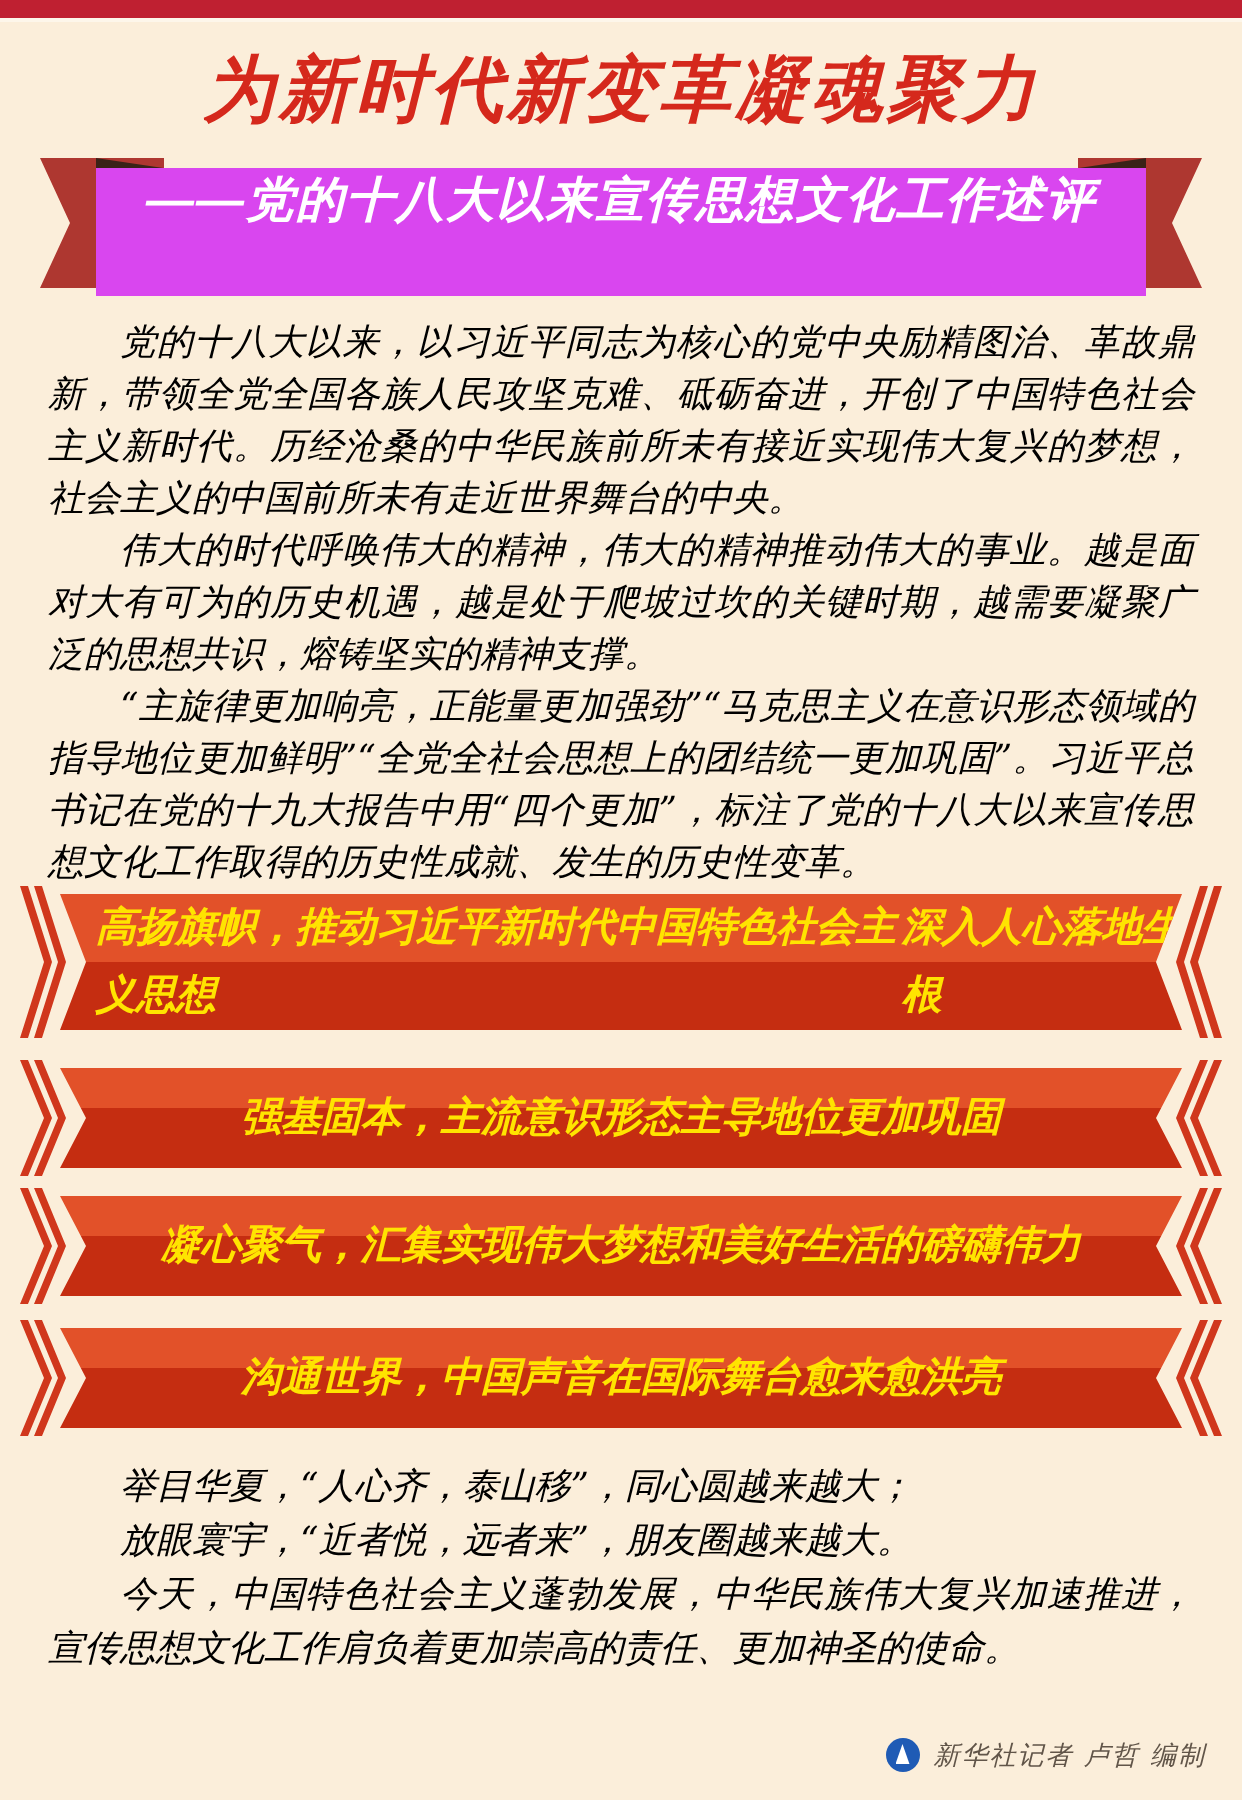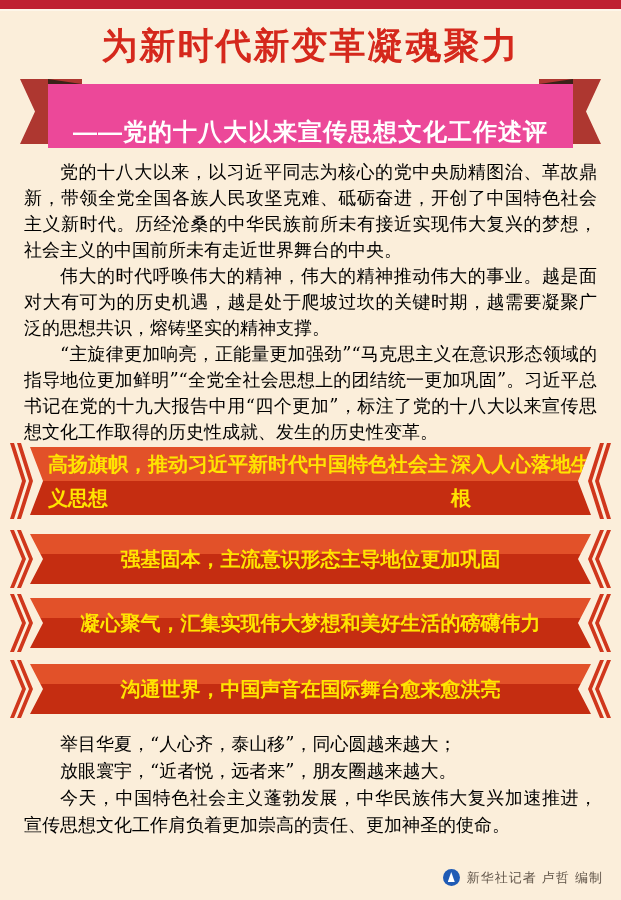--- a/index.html
+++ b/index.html
@@ -1,21 +1,21 @@
 <!DOCTYPE html>
 <html><head>
 <meta charset="utf-8">
 <style>
   html,body{margin:0;padding:0;}
   body{
     width:621px;height:900px;overflow:hidden;
     background:#fbeeda;
     font-family:"DejaVu Serif", serif;
   }
-  .poster{position:relative;width:621px;height:900px;background:#fbeeda;}
+  .poster{position:relative;width:621px;height:900px;background:#fbeeda;font-style:italic;}
 
   
   .topbar{height:9px;background:#bf2031;border-bottom:2px solid #fdf6ea;}
 
   
   .title{
     margin:12px 0 0 0;
     text-align:center;
     font-size:36px;line-height:44px;
     font-weight:bold;color:#d5281c;letter-spacing:2px;
@@ -25,22 +25,22 @@
   
   .ribbon{position:relative;height:70px;margin-top:12px;}
   .tail{position:absolute;top:0;width:62px;height:65px;background:#ae3730;}
   .tail-left{left:20px;clip-path:polygon(0 0,100% 0,100% 100%,0 100%,15px 50%);}
   .tail-right{right:20px;clip-path:polygon(0 0,100% 0,calc(100% - 15px) 50%,100% 100%,0 100%);}
   .fold{position:absolute;top:0;width:47px;height:7px;background:#3a2218;}
   .fold-left{left:48px;clip-path:polygon(0 0,100% 100%,0 100%);}
   .fold-right{right:48px;clip-path:polygon(100% 0,100% 100%,0 100%);}
   .band{
     position:absolute;left:48px;right:48px;top:5px;bottom:1px;
-    background:#ec4899;
-    display:flex;align-items:flex-end;justify-content:center;
+    background:#d946ef;
+    display:flex;align-items:flex-start;justify-content:center;
     color:#ffffff;font-size:24px;font-weight:bold;letter-spacing:1px;
     font-family:"Liberation Sans", sans-serif;
   }
 
   
   .bodytext{padding:0 24px;color:#000000;}
   .bodytext p{
     margin:0;text-indent:2em;
     font-size:18px;line-height:26px;
     text-align:justify;

